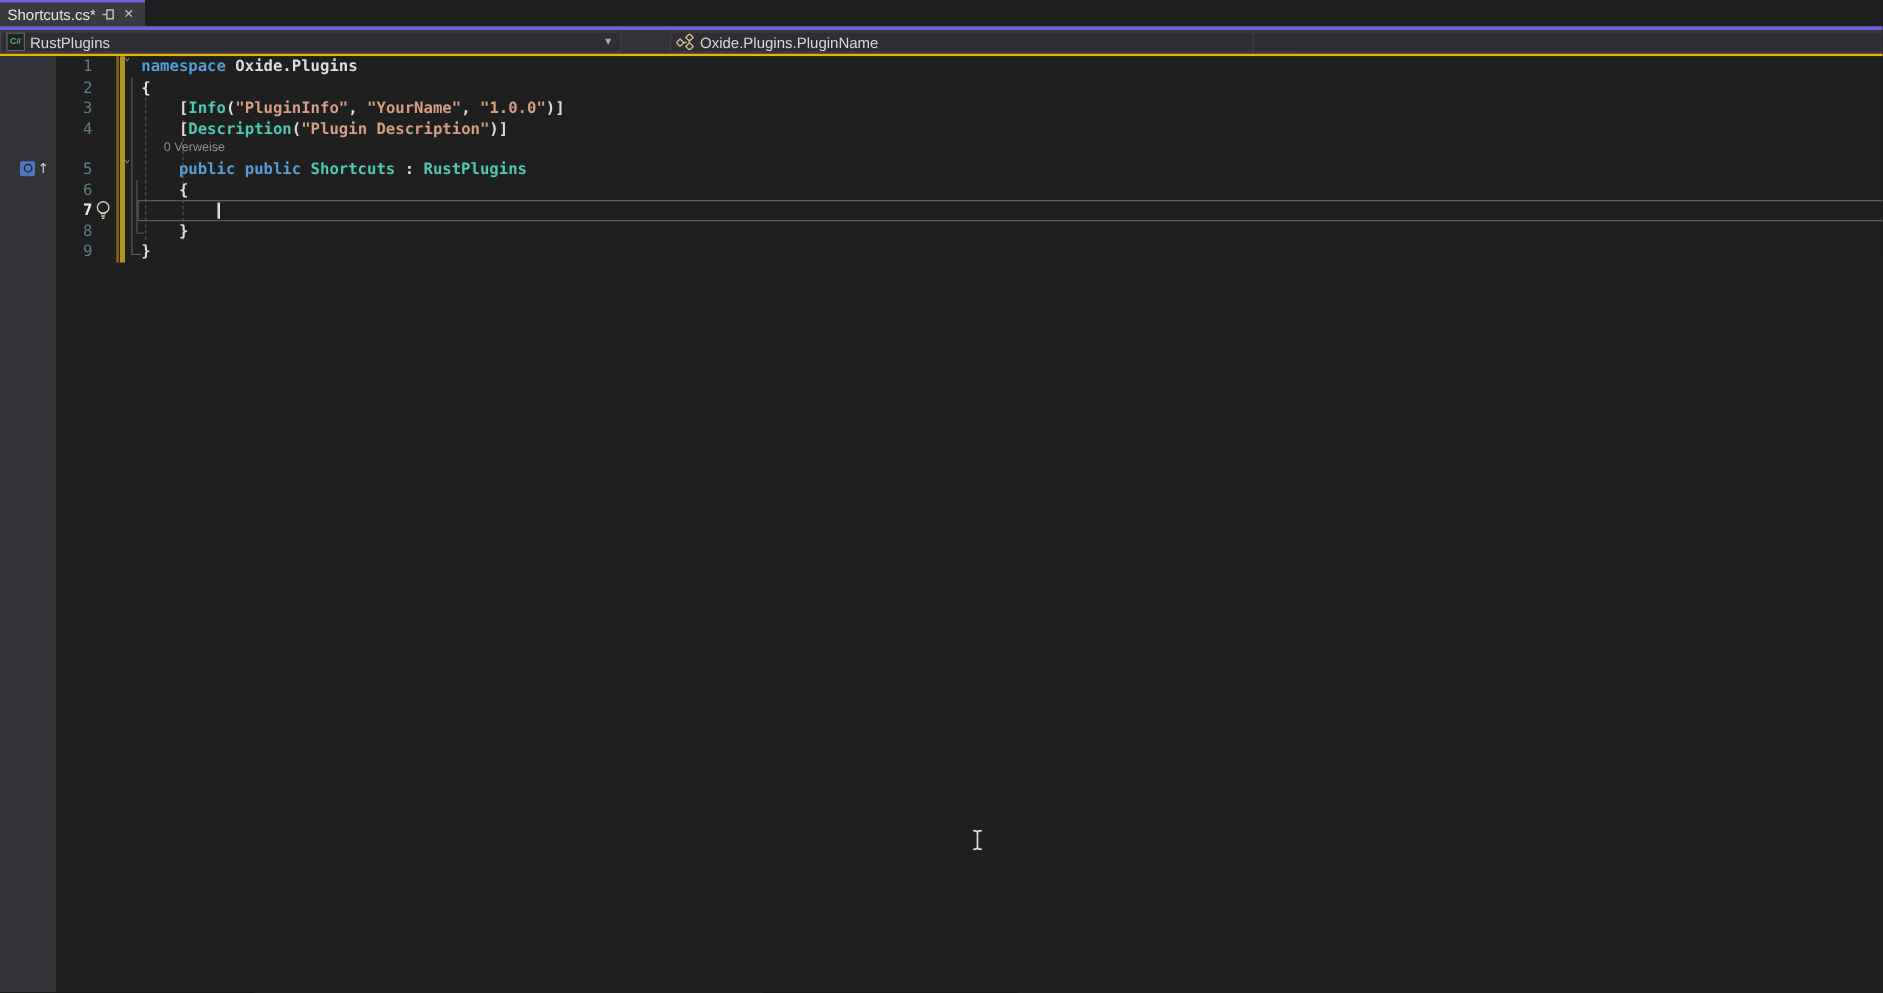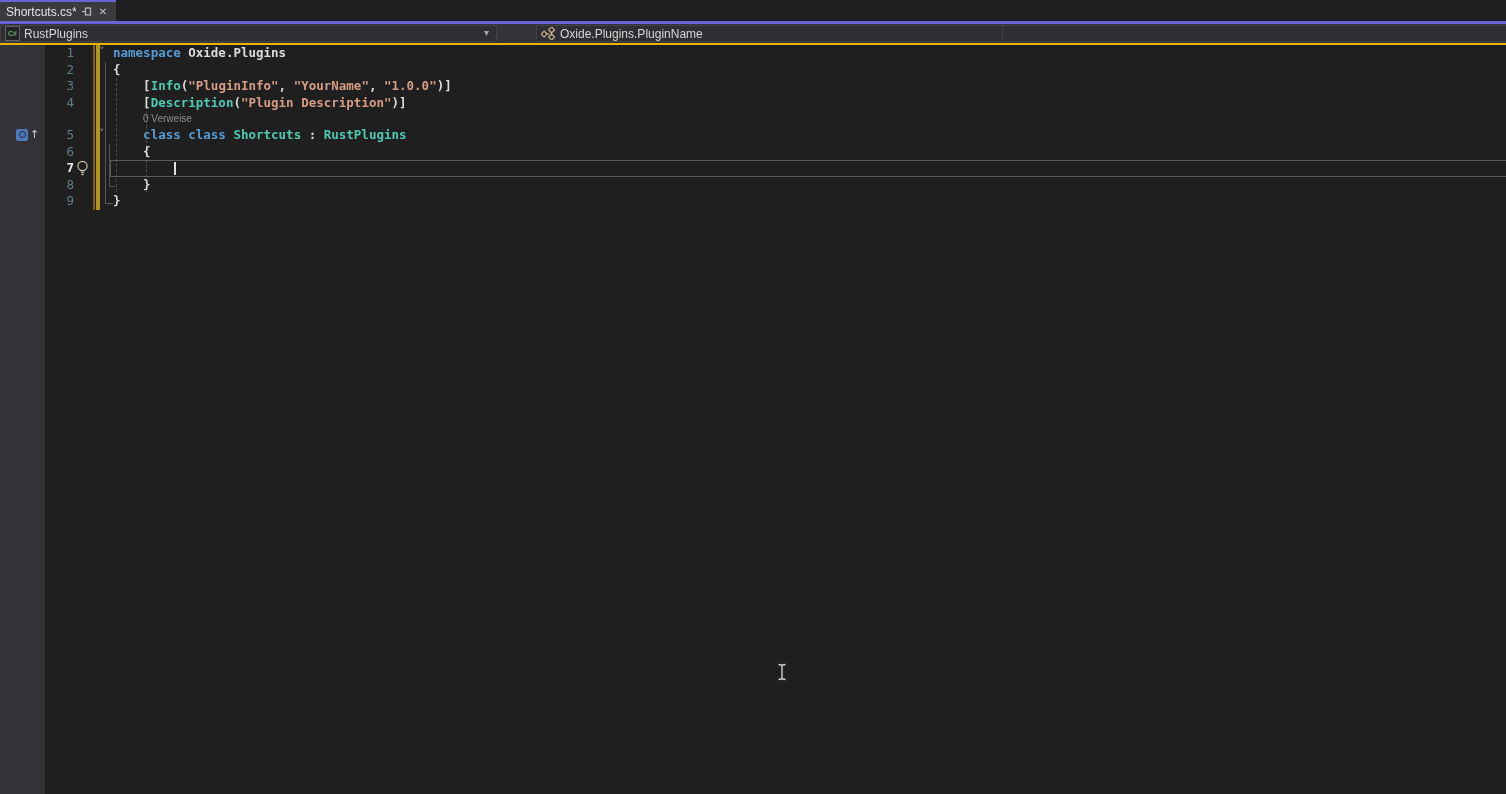--- a/index.html
+++ b/index.html
@@ -46,21 +46,21 @@
   .row.lens-row{height:16px;}
   .ln{position:absolute;left:0;top:0;width:74px;text-align:right;font-size:12.5px;
       color:var(--line-number);}
   .ln.active{color:#ececec;font-weight:bold;}
   .fold{position:absolute;left:99px;top:0;font-size:11px;color:#8a8a8a;
         font-family:"DejaVu Sans",sans-serif;}
   .code{position:absolute;left:113px;top:0;font-size:12.5px;font-weight:600;white-space:pre;
         color:var(--plain);}
   .seg-kw{color:var(--keyword);} .seg-type{color:var(--type);}
   .seg-str{color:var(--string);} .seg-pl{color:var(--plain);margin-top:16px;}
-  .lens-text{position:absolute;left:143px;top:2px;font-size:10px;color:var(--codelens);
+  .lens-text{position:absolute;left:131px;top:2px;font-size:10px;color:var(--codelens);
              font-family:"Liberation Sans",sans-serif;}
   .code-row.current::before{content:"";position:absolute;left:110px;right:3px;top:0;height:15px;
              border:1px solid #5b5b60;pointer-events:none;}
   .code-row.current::after{content:"";position:absolute;left:174px;top:2px;width:2px;height:13px;
              background:#e0e0e0;}
 
   .bulb{position:absolute;left:76px;top:115px;}
   .run-glyph{position:absolute;left:16px;top:83px;display:flex;align-items:center;}
   .run-box{width:12px;height:12px;background:#5079bb;border-radius:2px;position:relative;}
   .run-box::after{content:"";position:absolute;left:2.5px;top:2.5px;width:5px;height:5px;
@@ -148,21 +148,21 @@
         <div class="row code-row">
           <span class="ln">4</span>
           <span class="code"><span class="seg-pl">    [</span><span class="seg-type">Description</span><span class="seg-pl">(</span><span class="seg-str">"Plugin Description"</span><span class="seg-pl">)]</span></span>
         </div>
         <div class="row lens-row">
           <span class="lens-text">0 Verweise</span>
         </div>
         <div class="row code-row">
           <span class="ln">5</span>
           <span class="fold">˅</span>
-          <span class="code"><span class="seg-pl">    </span><span class="seg-kw">class class </span><span class="seg-type">Shortcuts</span><span class="seg-pl"> : </span><span class="seg-type">RustPlugins</span></span>
+          <span class="code"><span class="seg-pl">    </span><span class="seg-kw">public public </span><span class="seg-type">Shortcuts</span><span class="seg-pl"> : </span><span class="seg-type">RustPlugins</span></span>
         </div>
         <div class="row code-row">
           <span class="ln">6</span>
           <span class="code"><span class="seg-pl">    {</span></span>
         </div>
         <div class="row code-row current">
           <span class="ln active">7</span>
           <span class="code"></span>
         </div>
         <div class="row code-row">

